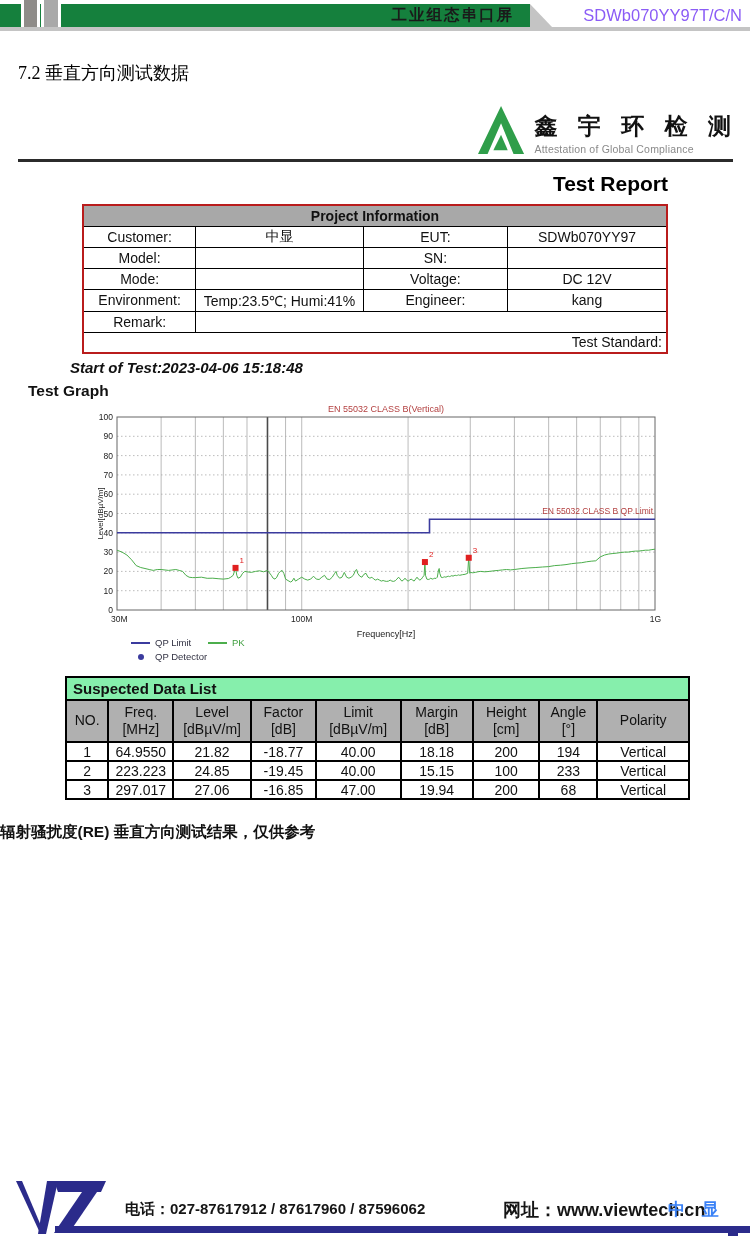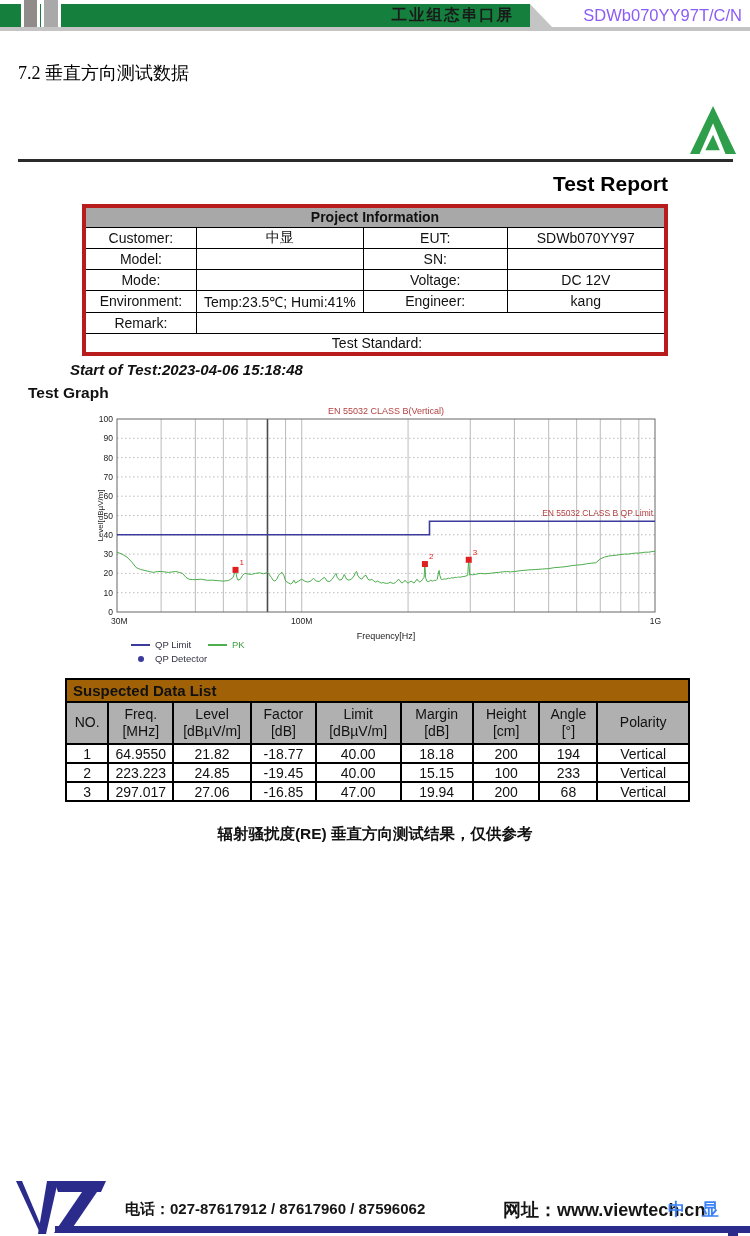--- a/index.html
+++ b/index.html
@@ -34,34 +34,34 @@
   .logo-row { margin:14px 12px 0 0; display:flex; justify-content:flex-end; align-items:flex-end; height:58px; }
   .logo-a { width:48px; height:50px; margin-bottom:2px; }
   .logo-gc { font-size:46px; font-weight:700; letter-spacing:-3px; color:#161616; line-height:44px; }
   .logo-reg { font-size:15px; font-weight:700; vertical-align:28px; letter-spacing:0; margin-left:2px; }
   .logo-right { margin-left:8px; padding-bottom:2px; }
   .logo-cn { font-size:23px; font-weight:700; color:#111; letter-spacing:7px; white-space:nowrap; }
   .logo-en { font-size:10.5px; color:#8a8a8a; margin-top:1px; letter-spacing:0.2px; }
   .logo-rule { margin:2px 17px 0 18px; border-top:3px solid #2b2b2b; }
   
   .report-title { width:586px; margin:10px 0 8px 82px; text-align:right; font-size:21px; font-weight:700; color:#000; }
-  table.proj { width:586px; margin-left:82px; border-collapse:collapse; border:4px solid #b91c1c; font-size:14px; }
+  table.proj { width:586px; margin-left:82px; border-collapse:collapse; border:2px solid #b91c1c; font-size:14px; }
   table.proj td { border:1px solid #000; height:21px; text-align:center; padding:1px 4px; }
   table.proj td.hdr { background:#a8a8a8; font-weight:700; }
-  table.proj td.left { text-align:center; padding-left:8px; }
+  table.proj td.left { text-align:right; padding-left:8px; }
   .start-test { margin:5px 0 0 70px; font-size:15px; font-weight:700; font-style:italic; }
   .graph-label { margin:6px 0 0 28px; font-size:15.5px; font-weight:700; }
   .chart-wrap { margin:2px 0 0 95px; }
   
   table.susp { width:625px; margin:8px 0 0 65px; border-collapse:collapse; border:2px solid #000; font-size:14px; }
   table.susp td, table.susp th { border:2px solid #000; text-align:center; padding:0 2px; }
-  table.susp .title-cell { background:#a16207; font-weight:700; text-align:left; padding:2px 6px; font-size:15px; }
+  table.susp .title-cell { background:#86efac; font-weight:700; text-align:left; padding:2px 6px; font-size:15px; }
   table.susp th { background:#b0b0b0; font-weight:400; height:42px; line-height:1.25; }
   table.susp td { height:19px; }
-  .caption { width:750px; margin-top:22px; text-align:center; font-size:15.5px; font-weight:700; }
+  .caption { width:750px; margin-top:22px; text-align:left; font-size:15.5px; font-weight:700; }
   
   .footer { position:absolute; left:0; bottom:0; width:750px; height:62px;padding-left:48px; }
   .footer-bar { position:absolute; left:55px; right:0; bottom:3px; height:7px; background:#2b2b8b; }
   .footer-tab { position:absolute; right:12px; bottom:-1px; width:10px; height:11px; background:#2b2b8b; }
   .vt-logo { position:absolute; left:10px; bottom:0; }
   .footer-phone { position:absolute; left:125px; bottom:17px; font-size:15px; font-weight:700; color:#151515; }
   .footer-web { position:absolute; left:462px; bottom:14px; font-size:18px; font-weight:700; color:#151515;margin-left:41px; }
   .footer-co { position:absolute; left:668px; bottom:15px; font-size:17px; font-weight:700; letter-spacing:6px; color:#3b82f6; }
 </style>
 </head>
@@ -78,20 +78,24 @@
   <div class="model-no">SDWb070YY97T/C/N</div>
 </div>
 
 <div class="sec-title">7.2 垂直方向测试数据</div>
 
 <div class="logo-row">
   <svg class="logo-a" viewBox="0 0 50 52">
     <path d="M24,1 L48,51 L37,51 L24,19 L10,51 L0,51 Z" fill="#2f9e4a"></path>
     <polygon points="16,47 24,31 31,47" fill="#2f9e4a"></polygon>
   </svg>
+  <div class="logo-right">
+    <div class="logo-cn">鑫 宇 环 检 测</div>
+    <div class="logo-en">Attestation of Global Compliance</div>
+  </div>
 </div>
 <div class="logo-rule"></div>
 
 <div class="report-title">Test Report</div>
 
 <table class="proj">
   <colgroup>
       <col style="width:19.3%">
       <col style="width:28.7%">
       <col style="width:24.7%">

